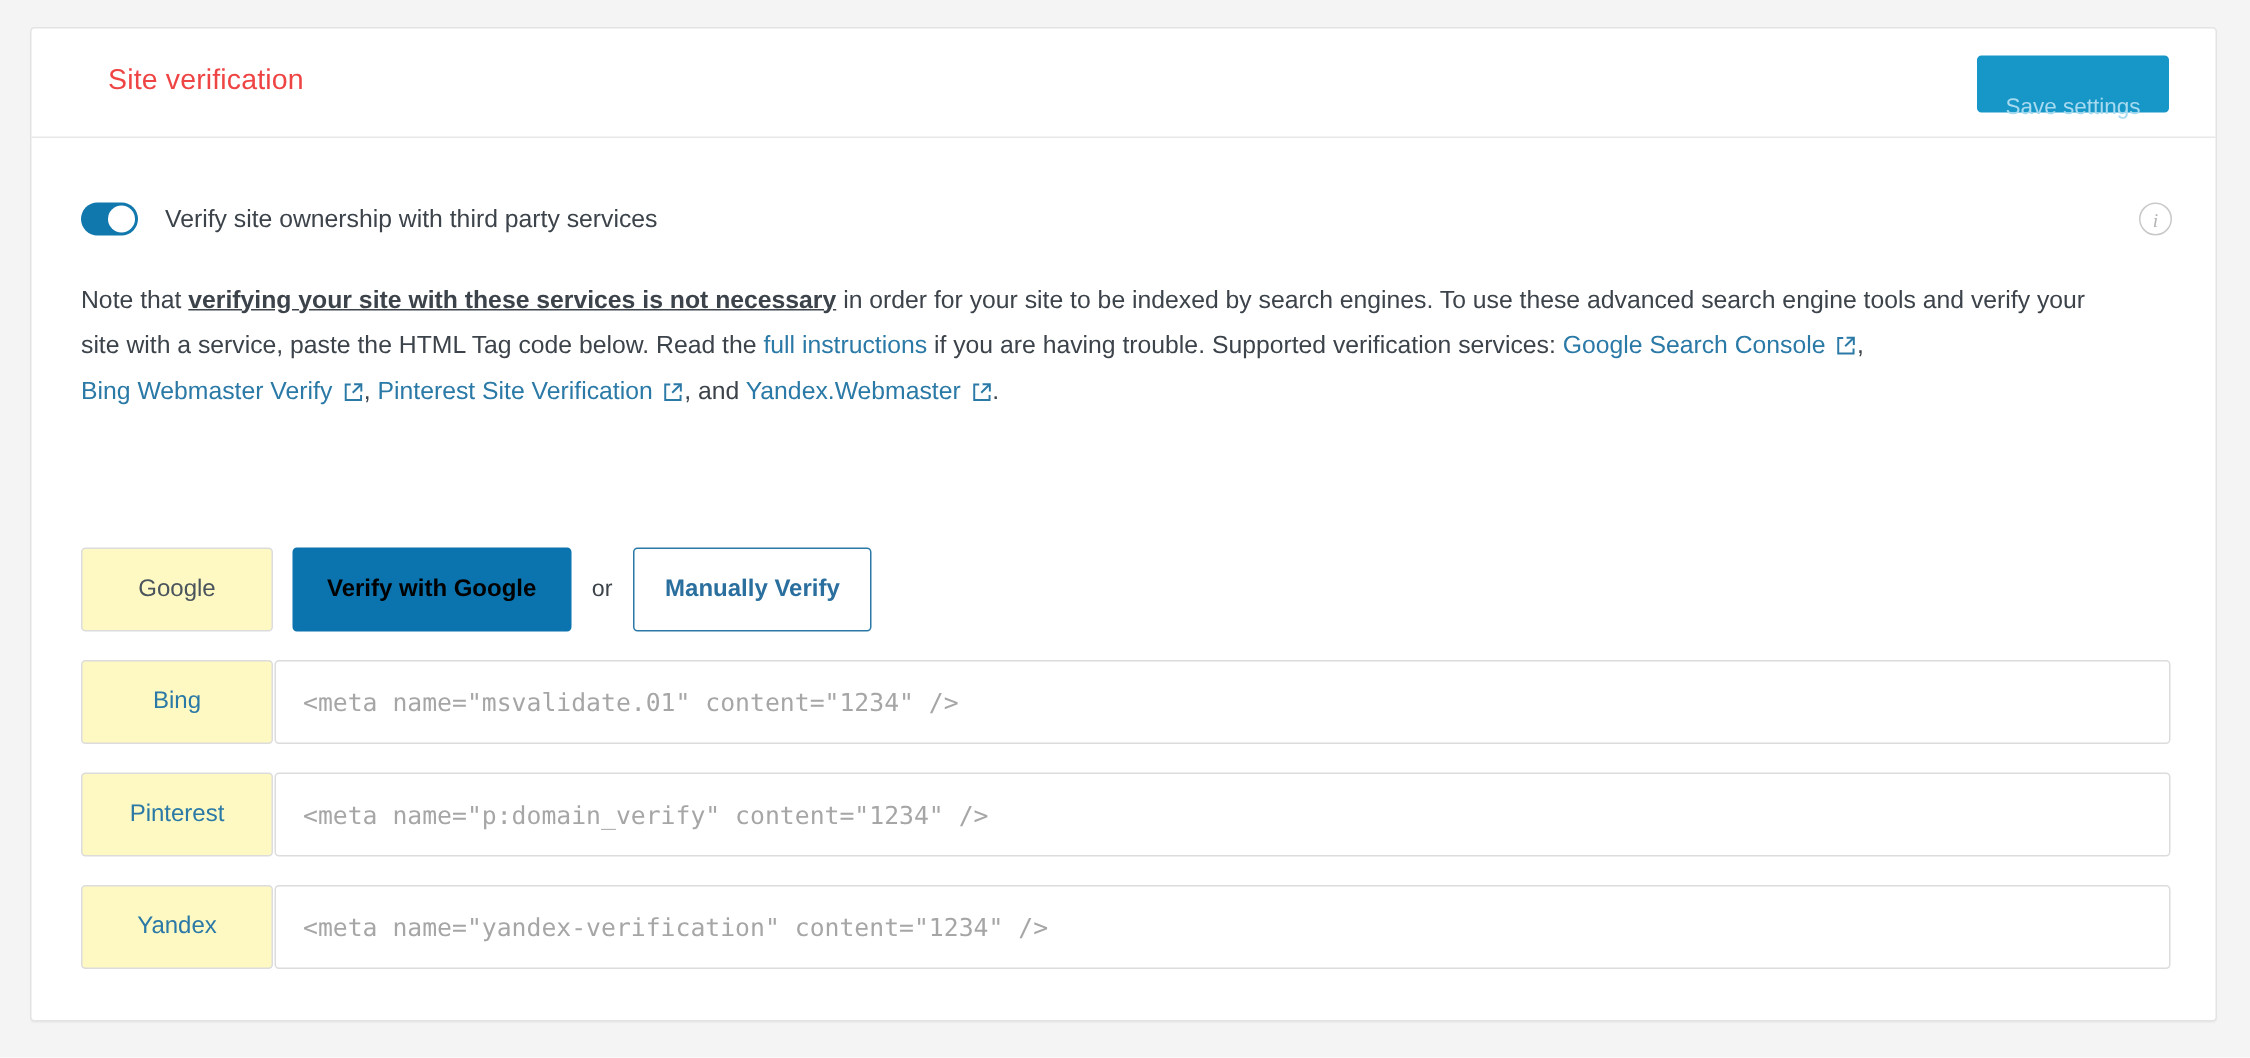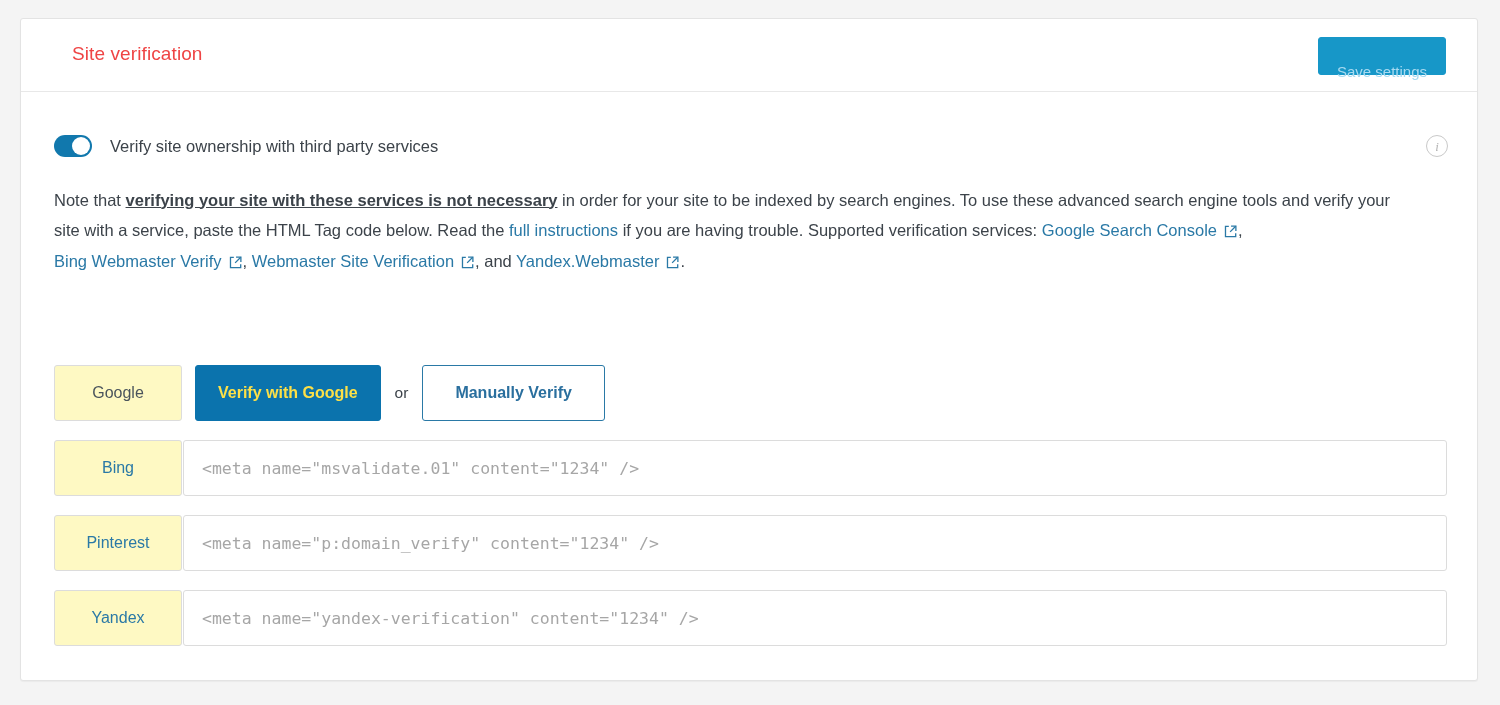--- a/index.html
+++ b/index.html
@@ -188,36 +188,36 @@
   }
 
   
   .row-google { height: 56px; }
   .verify-btn {
     margin-left: 13px;
     padding: 0 22px;
     background: #0b73ad;
     border: 1px solid #0b73ad;
     border-radius: 3px;
-    color: #fde047;
+    color: #000000;
     font-family: "Liberation Sans", sans-serif;
     font-size: 16px;
     font-weight: bold;
     cursor: pointer;
     box-sizing: border-box;
   }
   .or-text {
     margin: 0 14px;
     align-self: center;
     font-size: 15.5px;
     font-weight: normal;
     color: #3c434a;
   }
   .manual-btn {
-    padding: 0 32px;
+    padding: 0 20px;
     background: #ffffff;
     border: 1px solid #2a79a6;
     border-radius: 3px;
     color: #2a6f9e;
     font-family: "Liberation Sans", sans-serif;
     font-size: 16px;
     font-weight: bold;
     cursor: pointer;
     box-sizing: border-box;
   }
@@ -245,21 +245,21 @@
 
     <p class="note">
       <span>Note that </span><b>verifying your site with these services is not necessary</b><span> in order for your site to be indexed by search engines. To use these advanced search engine tools and verify your site with a service, paste the HTML Tag code below. Read the </span><a>full instructions</a><span> if you are having trouble. Supported verification services: </span><span class="svc-link"><span>Google Search Console</span><span class="ext-icon"><svg width="13" height="13" viewBox="0 0 14 14">
               <path d="M5.2 1.5H1.6v11h11V8.9" fill="none" stroke="#2a79a6" stroke-width="1.4"></path>
               <path d="M7.6 1.2h5.2v5.2" fill="none" stroke="#2a79a6" stroke-width="1.4"></path>
               <path d="M12.6 1.4L6.6 7.4" fill="none" stroke="#2a79a6" stroke-width="1.4"></path>
             </svg></span></span><span>, </span><span class="svc-link"><span>Bing Webmaster Verify</span><span class="ext-icon"><svg width="13" height="13" viewBox="0 0 14 14">
               <path d="M5.2 1.5H1.6v11h11V8.9" fill="none" stroke="#2a79a6" stroke-width="1.4"></path>
               <path d="M7.6 1.2h5.2v5.2" fill="none" stroke="#2a79a6" stroke-width="1.4"></path>
               <path d="M12.6 1.4L6.6 7.4" fill="none" stroke="#2a79a6" stroke-width="1.4"></path>
-            </svg></span></span><span>, </span><span class="svc-link"><span>Webmaster Site Verification</span><span class="ext-icon"><svg width="13" height="13" viewBox="0 0 14 14">
+            </svg></span></span><span>, </span><span class="svc-link"><span>Pinterest Site Verification</span><span class="ext-icon"><svg width="13" height="13" viewBox="0 0 14 14">
               <path d="M5.2 1.5H1.6v11h11V8.9" fill="none" stroke="#2a79a6" stroke-width="1.4"></path>
               <path d="M7.6 1.2h5.2v5.2" fill="none" stroke="#2a79a6" stroke-width="1.4"></path>
               <path d="M12.6 1.4L6.6 7.4" fill="none" stroke="#2a79a6" stroke-width="1.4"></path>
             </svg></span></span><span>, and </span><span class="svc-link"><span>Yandex.Webmaster</span><span class="ext-icon"><svg width="13" height="13" viewBox="0 0 14 14">
               <path d="M5.2 1.5H1.6v11h11V8.9" fill="none" stroke="#2a79a6" stroke-width="1.4"></path>
               <path d="M7.6 1.2h5.2v5.2" fill="none" stroke="#2a79a6" stroke-width="1.4"></path>
               <path d="M12.6 1.4L6.6 7.4" fill="none" stroke="#2a79a6" stroke-width="1.4"></path>
             </svg></span></span><span>.</span>
     </p>
 

